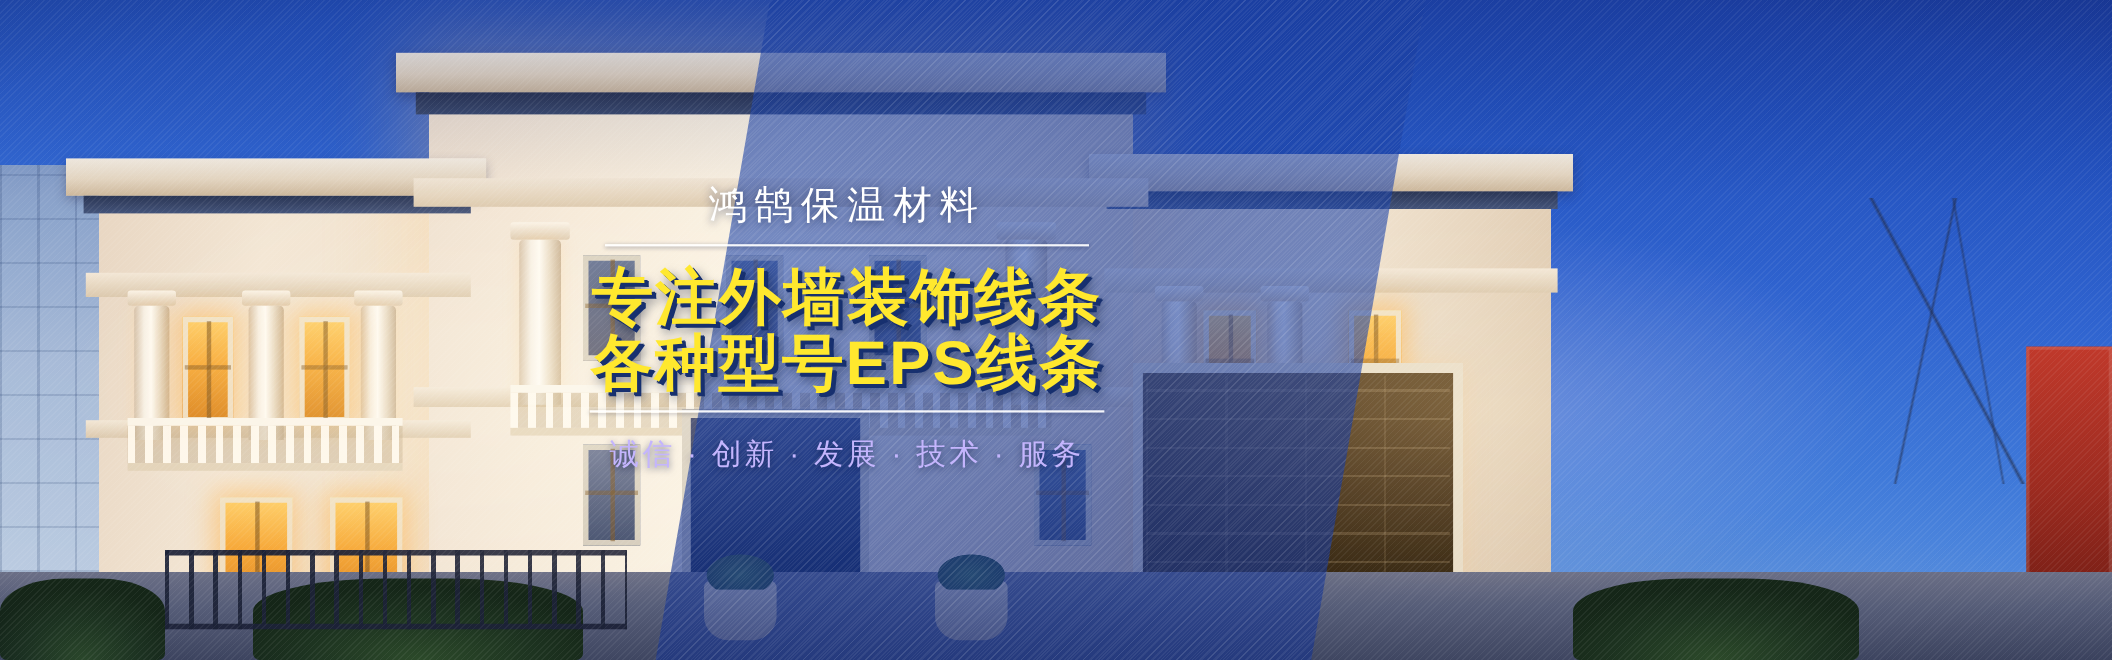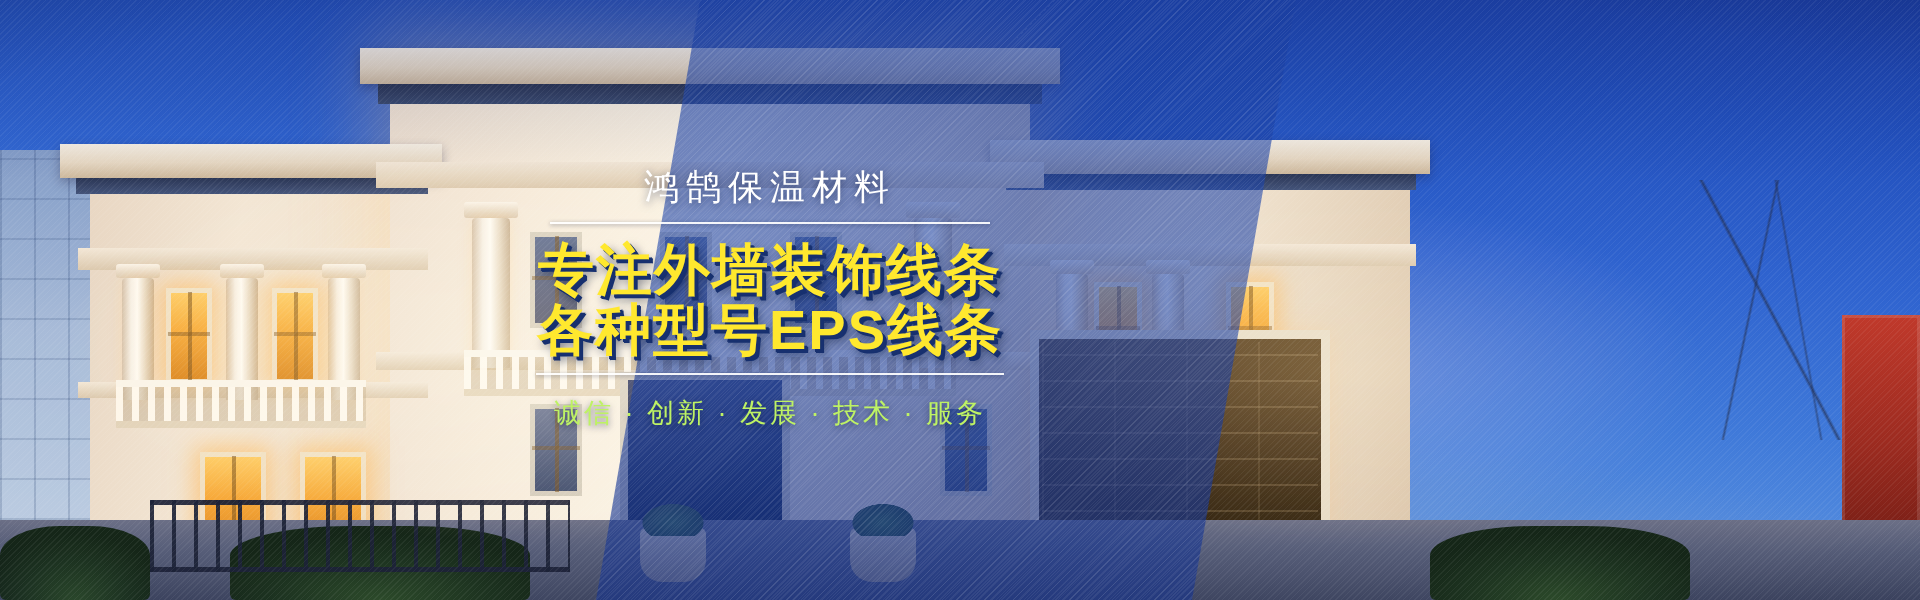--- a/index.html
+++ b/index.html
@@ -236,21 +236,21 @@
   }
   .hl{
     color:#FFE82E;font-size:56px;font-weight:bold;letter-spacing:2px;
     line-height:1.07;white-space:nowrap;
     text-shadow:
       3px 3px 0 #17306f,
       4px 4px 0 #17306f,
       5px 6px 10px rgba(8,18,50,.55);
   }
   .tagline{
-    color:#bef264;font-size:27px;letter-spacing:3px;font-weight:400;
+    color:#c4b5fd;font-size:27px;letter-spacing:3px;font-weight:400;
     margin-top:20px;white-space:nowrap;
     text-shadow:0 2px 7px rgba(10,20,60,.6);
   }
 </style>
 </head>
 <body>
 
 <div id="stage">
 
   <div class="layer sky"></div>

